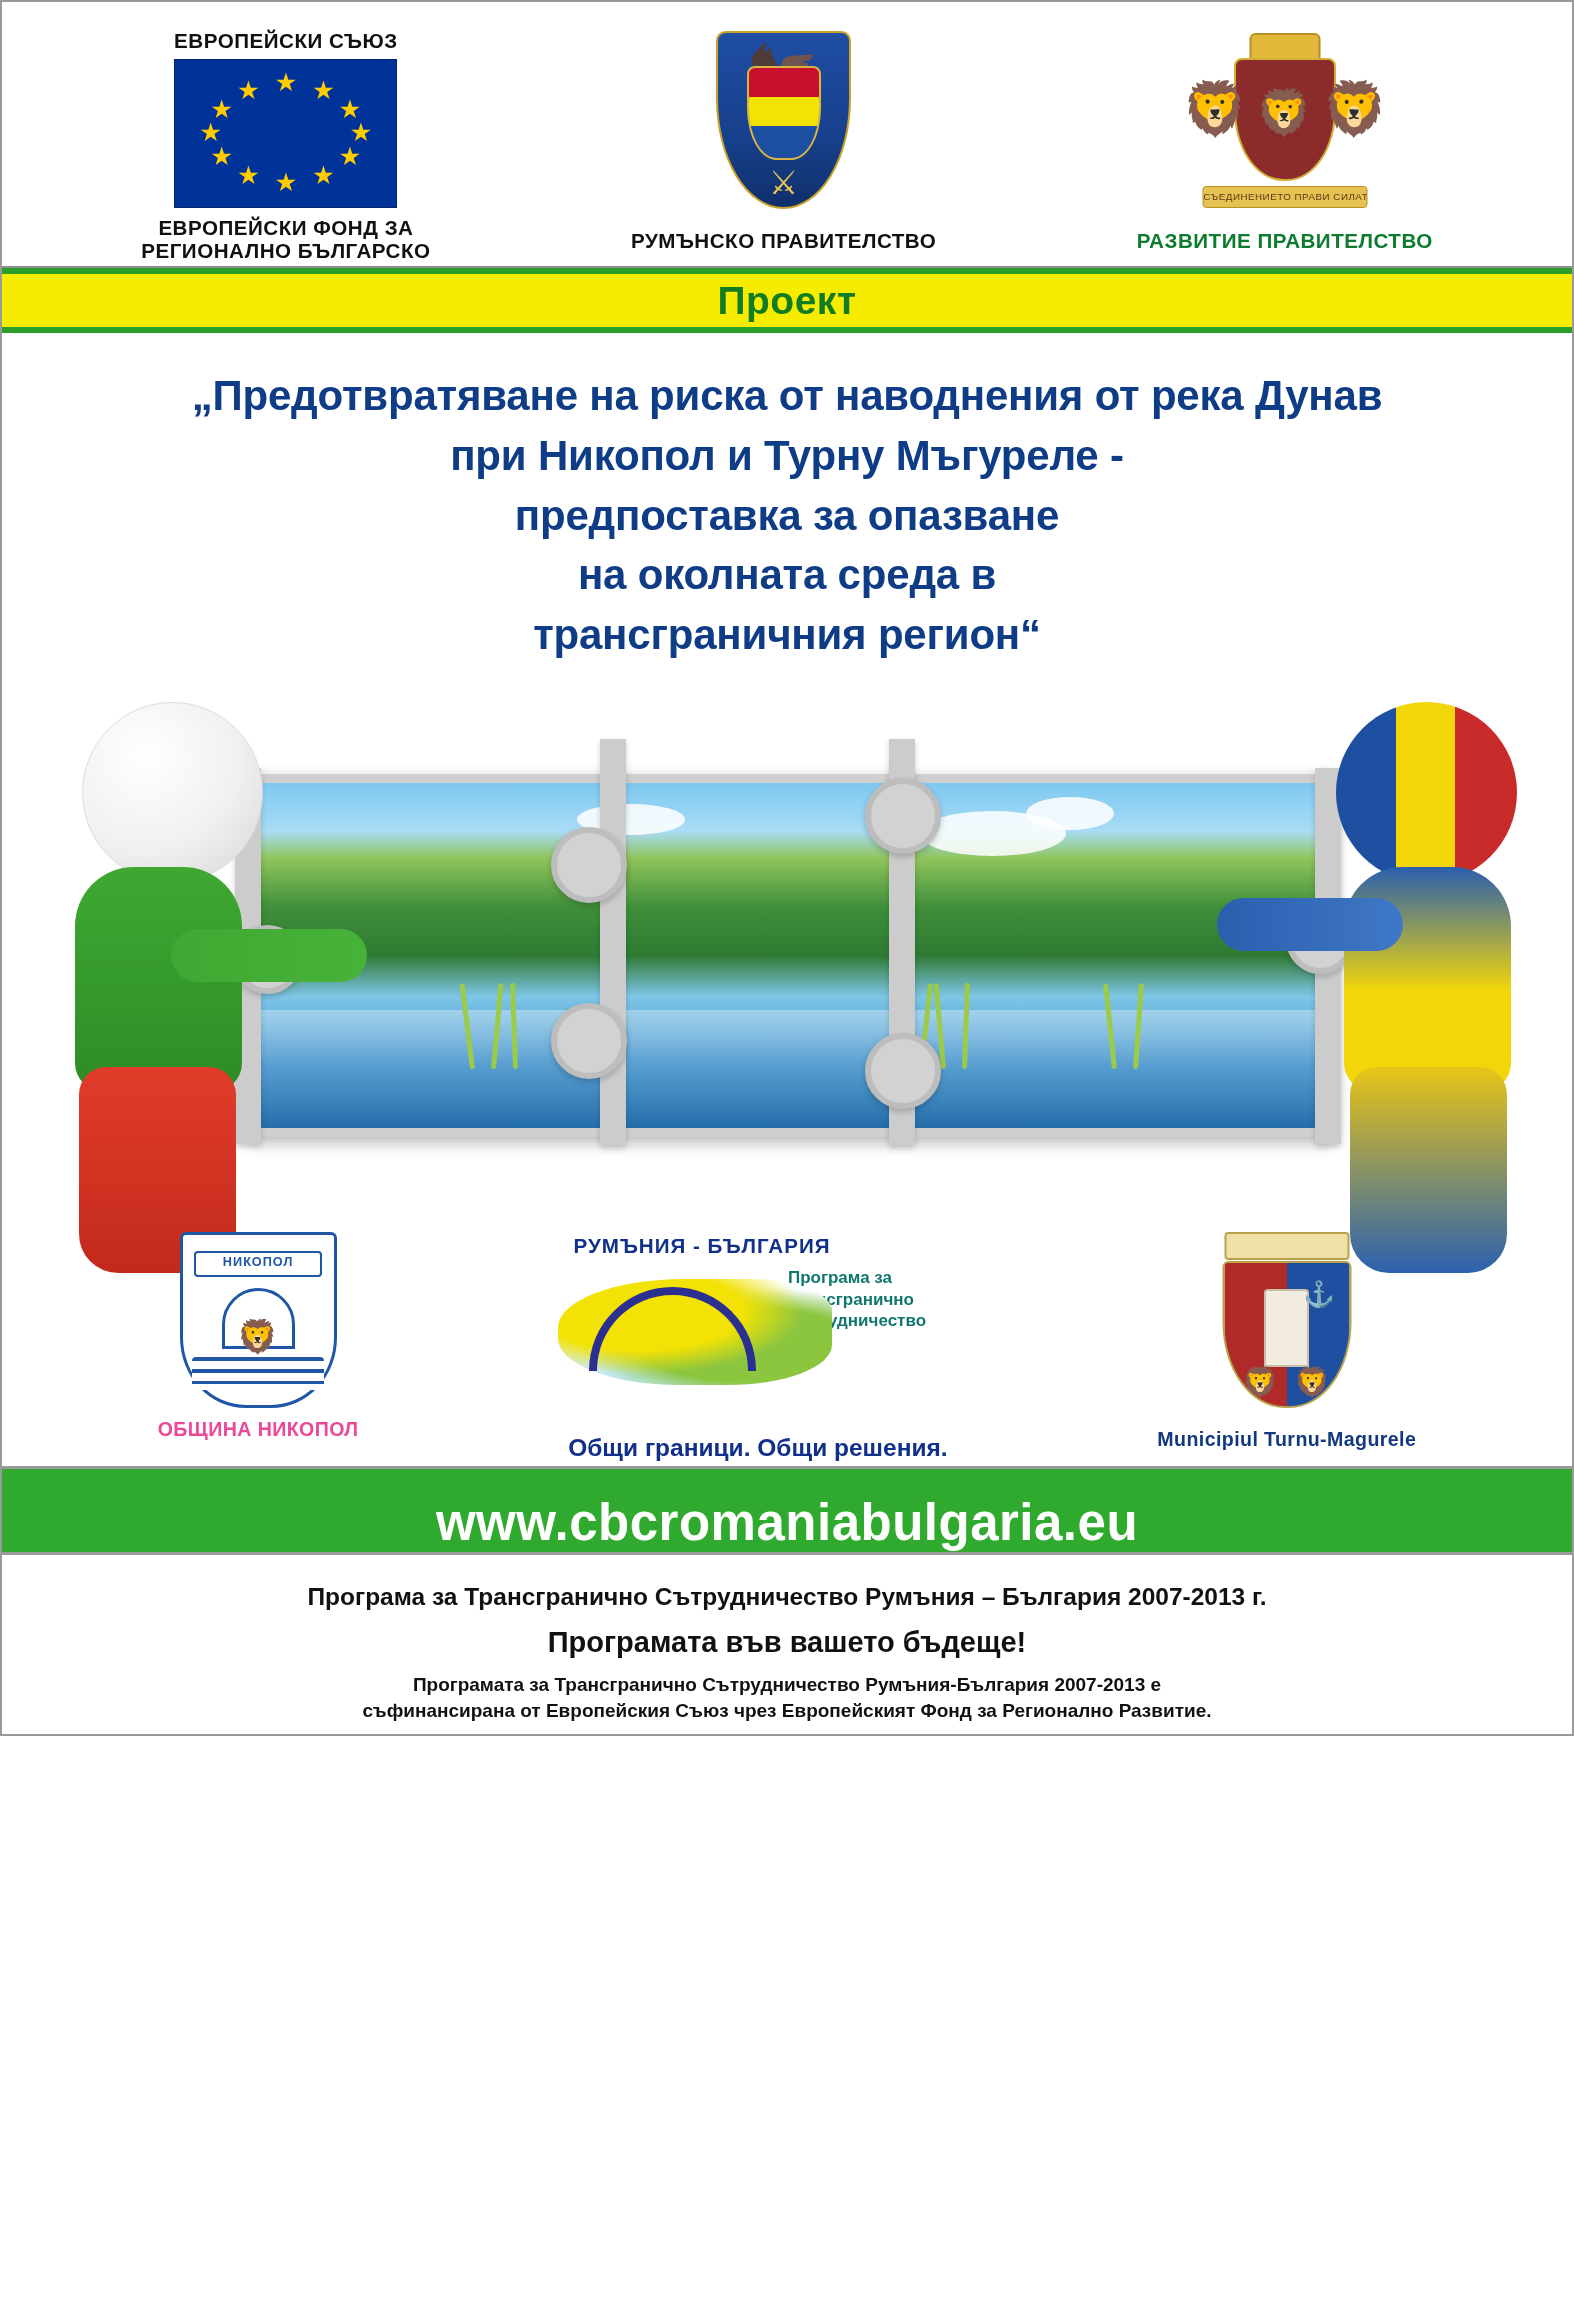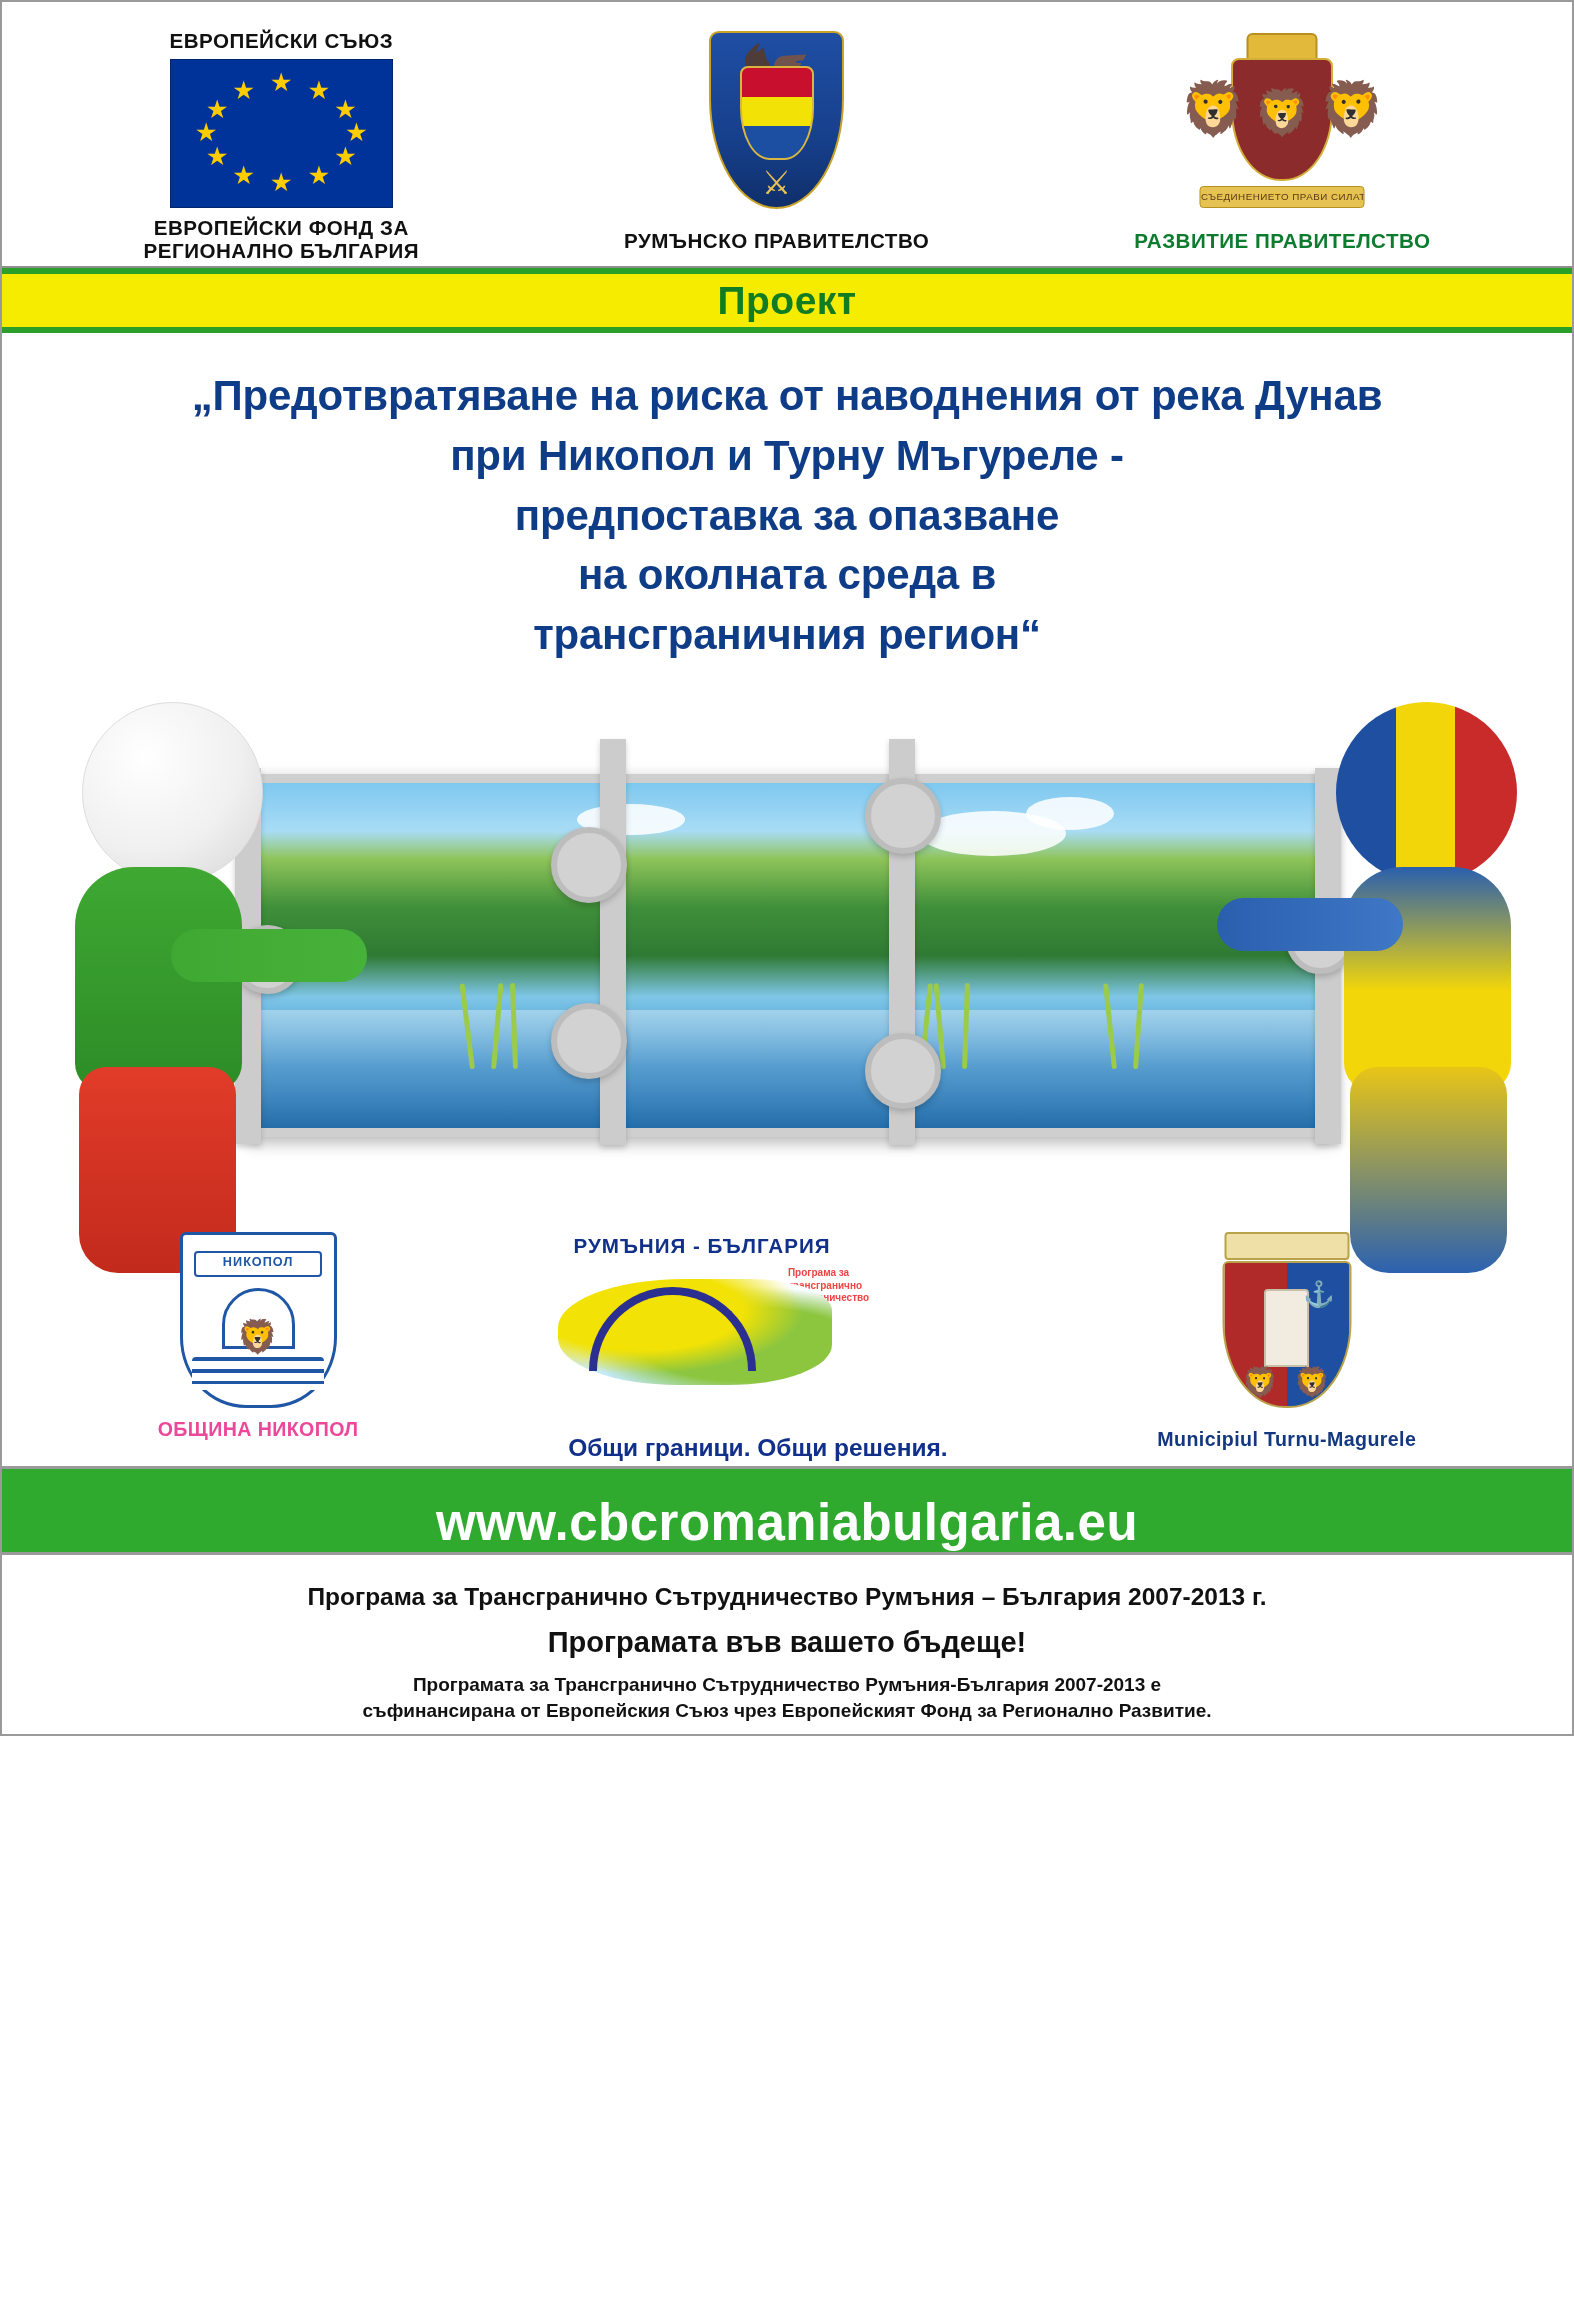--- a/index.html
+++ b/index.html
@@ -383,23 +383,23 @@
     top: 2px; left: 21.6px;
     font-size: 20.6px;
     font-weight: bold;
     color: #11308a;
     letter-spacing: 1px;
   }
   .prog-sub {
     position: absolute;
     right: 0; top: 35px;
     width: 176px;
-    font-size: 10px;
-    font-weight: bold;
-    color: #ef4444;
+    font-size: 17px;
+    font-weight: bold;
+    color: #0f766e;
     line-height: 1.25;
     text-align: left;
   }
   .prog-map {
     position: absolute;
     left: 5.9px; top: 47px;
     width: 274px; height: 106px;
     background:
       radial-gradient(ellipse at 30% 30%, #f2e205 0%, #f2e205 38%, rgba(242,226,5,0) 60%),
       radial-gradient(ellipse at 70% 62%, #8cc63f 0%, #8cc63f 40%, rgba(140,198,63,0) 62%),
@@ -515,21 +515,21 @@
         <span class="eu-star" style="left:79%;  top:66%;">★</span>
         <span class="eu-star" style="left:67%;  top:79%;">★</span>
         <span class="eu-star" style="left:50%;  top:84%;">★</span>
         <span class="eu-star" style="left:33%;  top:79%;">★</span>
         <span class="eu-star" style="left:21%;  top:66%;">★</span>
         <span class="eu-star" style="left:16%;  top:50%;">★</span>
         <span class="eu-star" style="left:21%;  top:34%;">★</span>
         <span class="eu-star" style="left:33%;  top:21%;">★</span>
       </div>
       <div class="hdr-caption black">ЕВРОПЕЙСКИ ФОНД ЗА</div>
-      <div class="hdr-caption black" style="margin-top:0;">РЕГИОНАЛНО БЪЛГАРИЯ</div>
+      <div class="hdr-caption black" style="margin-top:0;">РЕГИОНАЛНО БЪЛГАРСКО</div>
     </div>
 
     <div class="header-block">
       <div class="ro-arms">
         <div class="ro-shield">
           <div class="ro-eagle">🦅</div>
           <div class="ro-inner"></div>
           <div class="ro-eagle2">⚔</div>
         </div>
       </div>

